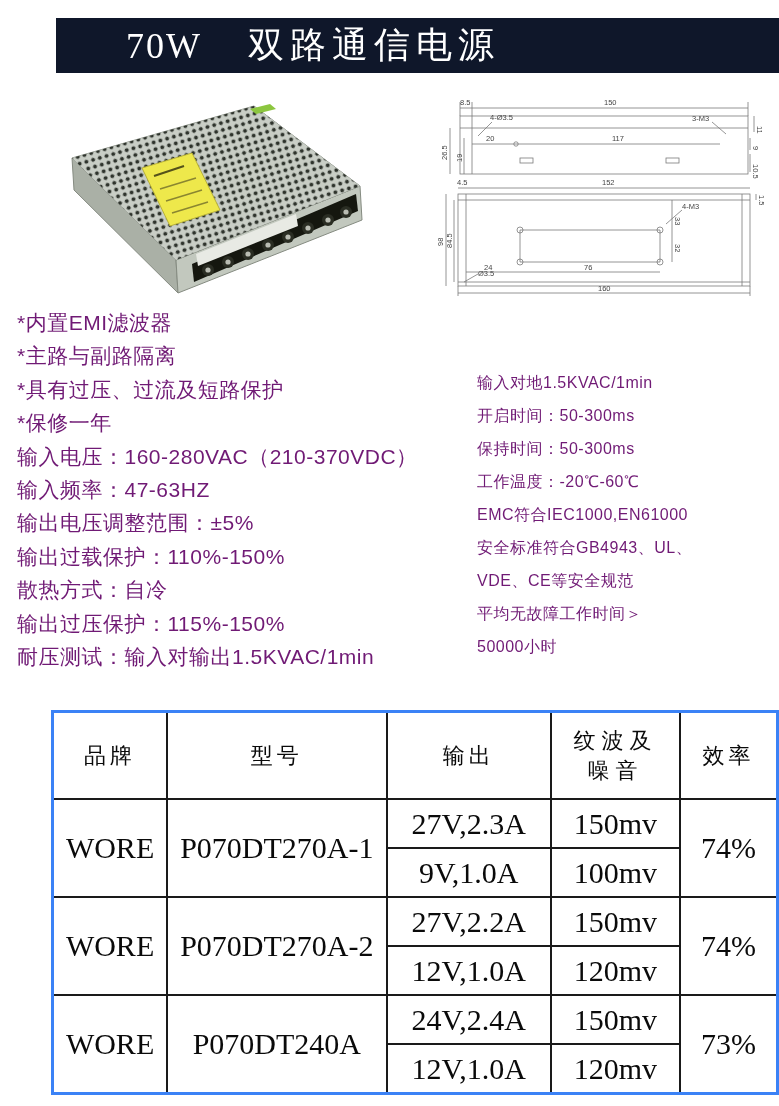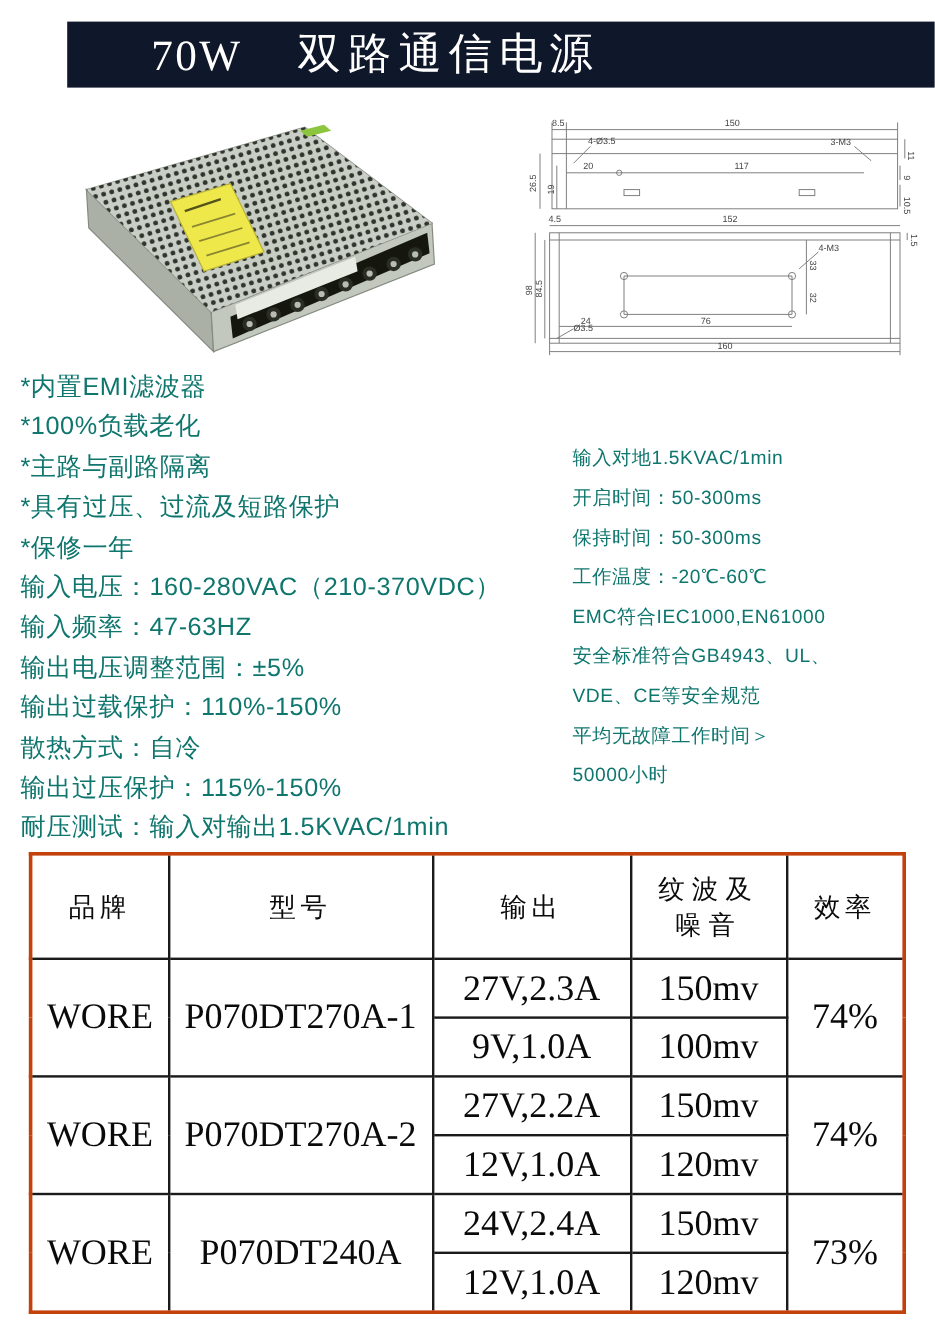--- a/index.html
+++ b/index.html
@@ -15,32 +15,32 @@
   }
   .title-bar .t-left{letter-spacing:2px;}
   .title-bar .t-main{margin-left:46px;letter-spacing:6px;text-align:center;}
   
   .photo{position:absolute;left:56px;top:94px;}
   .drawing{position:absolute;left:420px;top:92px;}
   .drawing text{font-family:"Liberation Sans",sans-serif;fill:#444;}
   
   .features-left{position:absolute;left:17px;top:306px;width:466px;}
   .features-right{position:absolute;left:477px;top:366px;width:300px;}
-  .spec-line{white-space:nowrap;font-size:21px;line-height:33.4px;color:#0f766e;letter-spacing:0.5px;}
+  .spec-line{white-space:nowrap;font-size:21px;line-height:33.4px;color:#701a75;letter-spacing:0.5px;}
   .features-right .spec-line{font-size:16px;line-height:33px;}
   
   .spec-table{
     position:absolute;left:24px;top:710px;border-collapse:collapse;table-layout:fixed;
     font-family:"Liberation Serif",serif;color:#0a0a0a;
   }
   .spec-table th,.spec-table td{
     border:2px solid #1a1a1a;text-align:center;vertical-align:middle;
     font-weight:normal;padding:0;
   }
-  .spec-table{border:3px solid #c2410c;}
+  .spec-table{border:3px solid #3b82f6;margin-left:27px;}
   .spec-table th{height:85px;font-size:22px;letter-spacing:4px;}
   .spec-table td{height:47px;font-size:30px;}
   .th-ripple span{display:inline-block;max-width:92px;line-height:30px;letter-spacing:6px;}
   .cell-brand,.cell-model,.cell-eff{font-size:23px;}
 </style>
 </head>
 <body>
 
 <div class="page">
 
@@ -171,21 +171,20 @@
       <text x="164" y="178">76</text>
       <text x="58" y="184">Ø3.5</text>
       <text x="23" y="154" transform="rotate(-90 23 154)">98</text>
       <text x="32" y="156" transform="rotate(-90 32 156)">84.5</text>
       <text x="178" y="199">160</text>
     </g>
   </svg>
 
   <div class="features-left">
     <div class="spec-line">*内置EMI滤波器</div>
-    <div class="spec-line">*100%负载老化</div>
     <div class="spec-line">*主路与副路隔离</div>
     <div class="spec-line">*具有过压、过流及短路保护</div>
     <div class="spec-line">*保修一年</div>
     <div class="spec-line">输入电压：160-280VAC（210-370VDC）</div>
     <div class="spec-line">输入频率：47-63HZ</div>
     <div class="spec-line">输出电压调整范围：±5%</div>
     <div class="spec-line">输出过载保护：110%-150%</div>
     <div class="spec-line">散热方式：自冷</div>
     <div class="spec-line">输出过压保护：115%-150%</div>
     <div class="spec-line">耐压测试：输入对输出1.5KVAC/1min</div>

